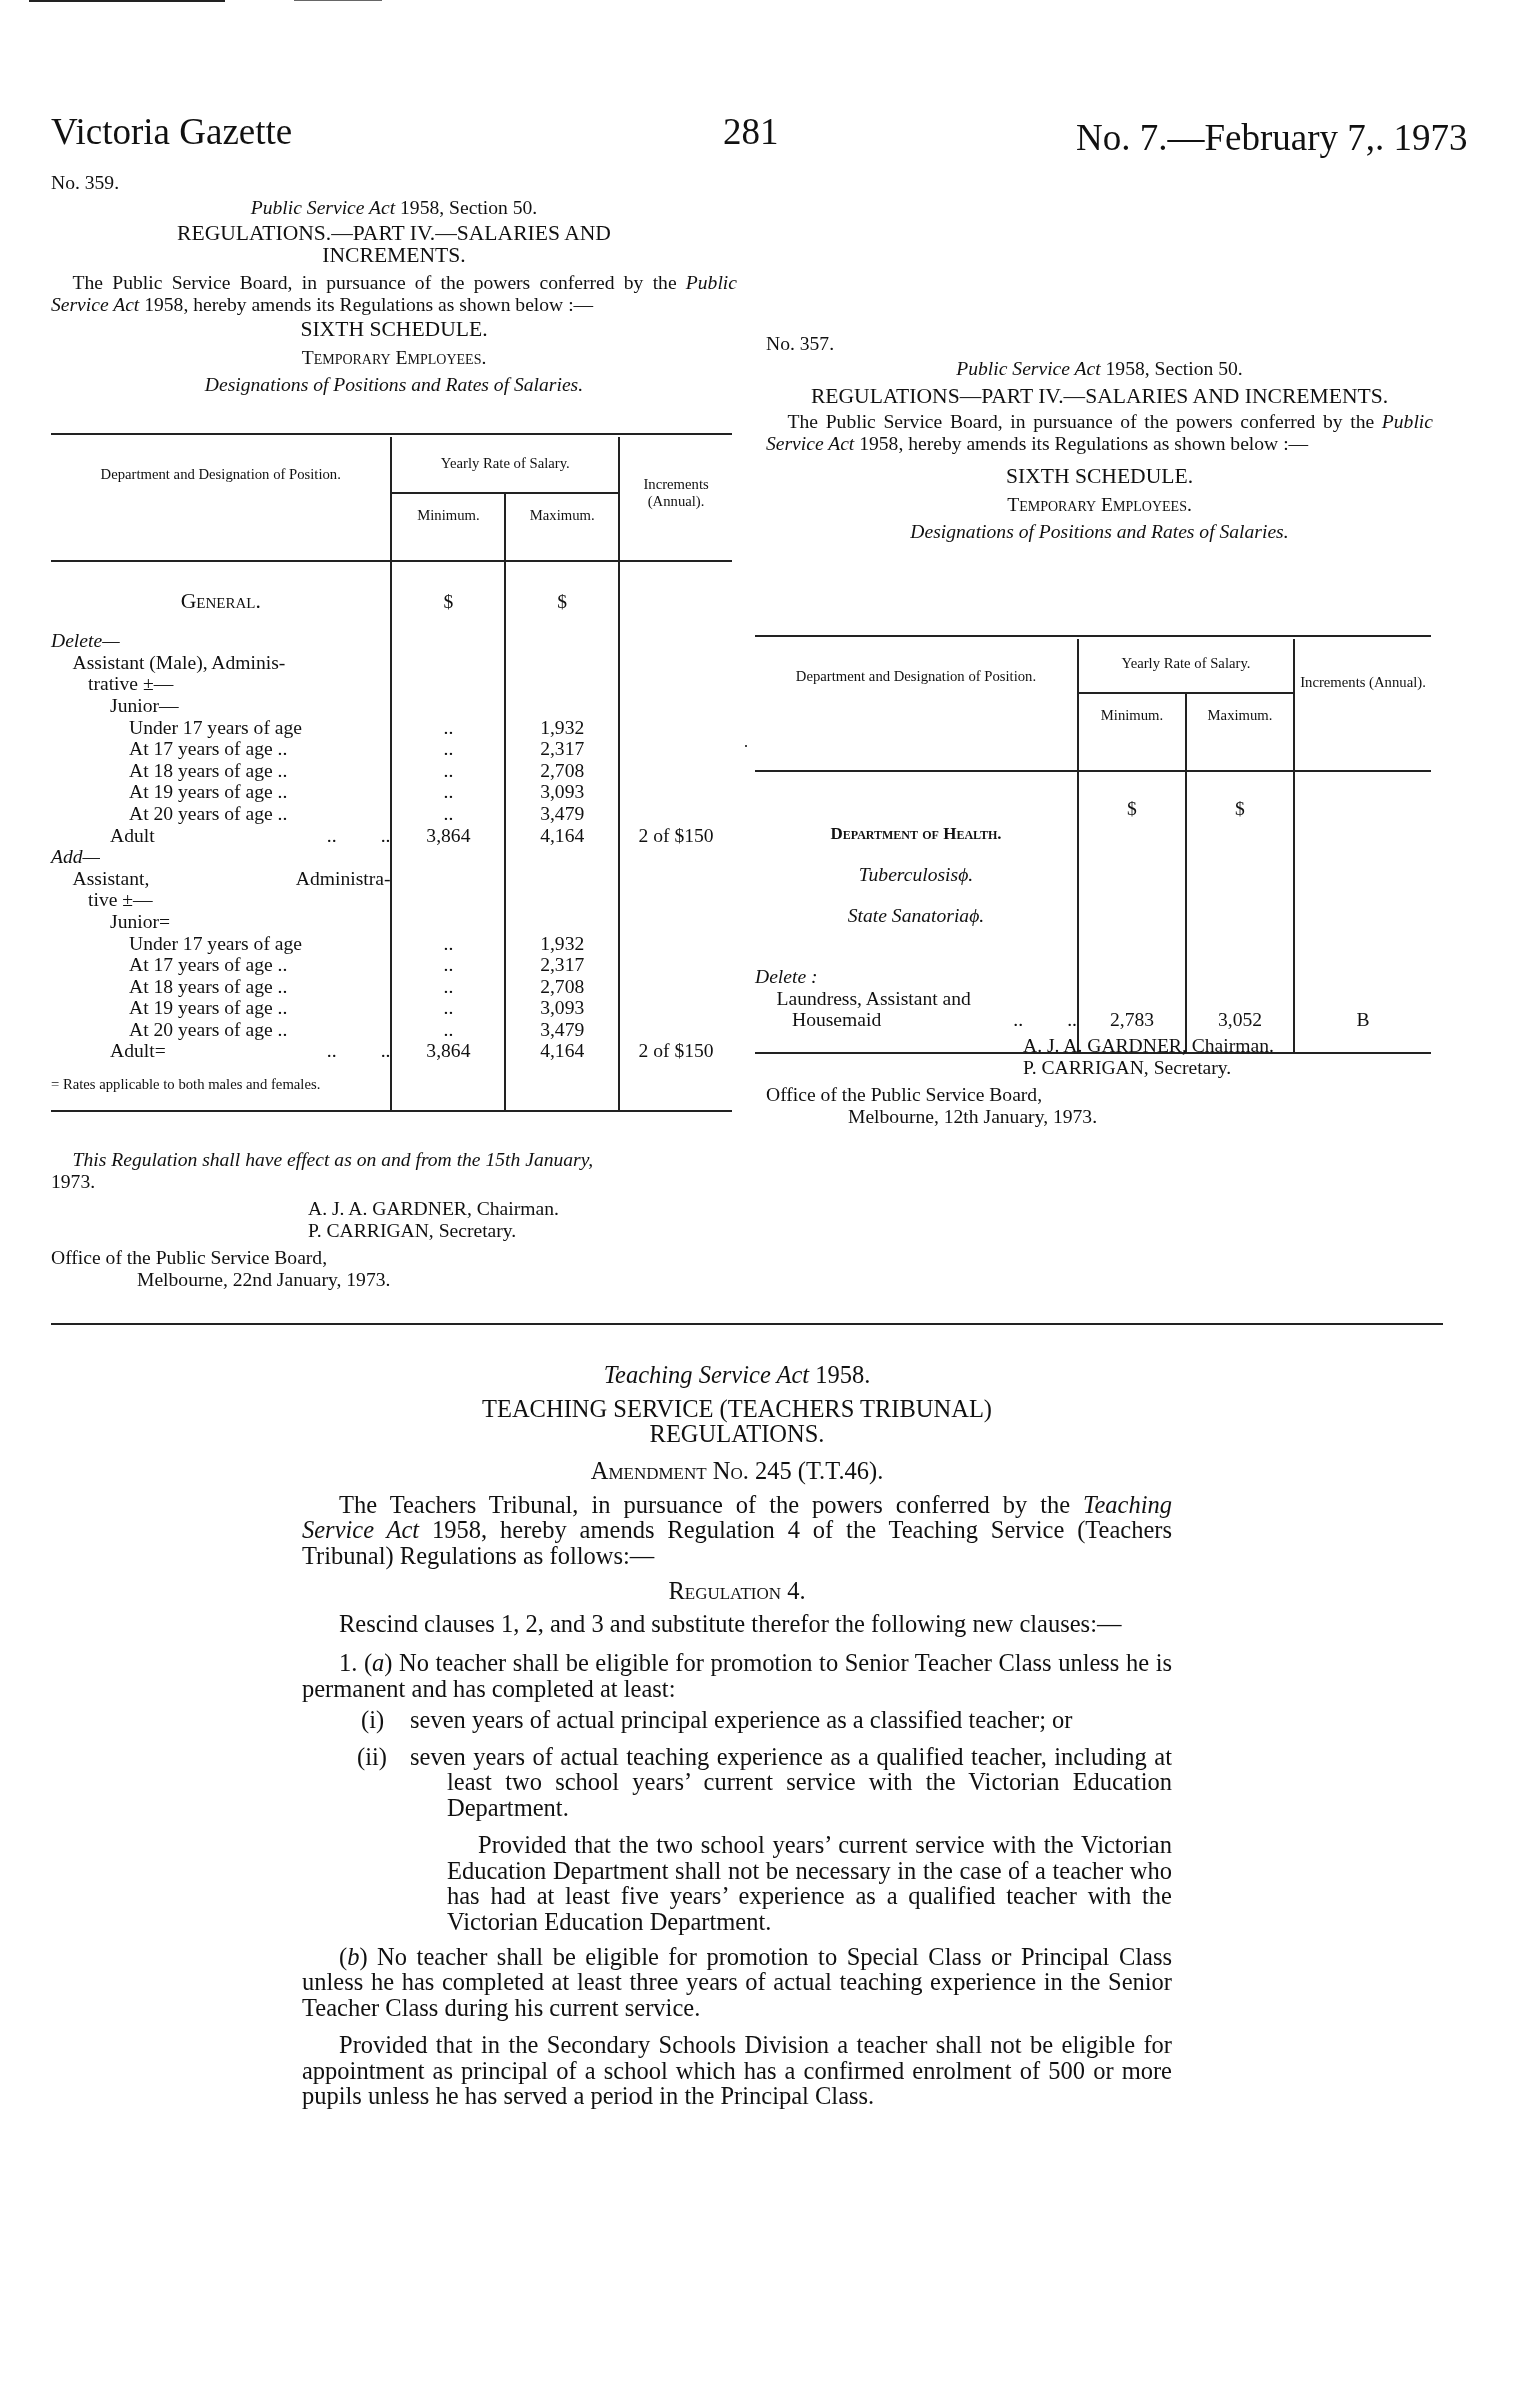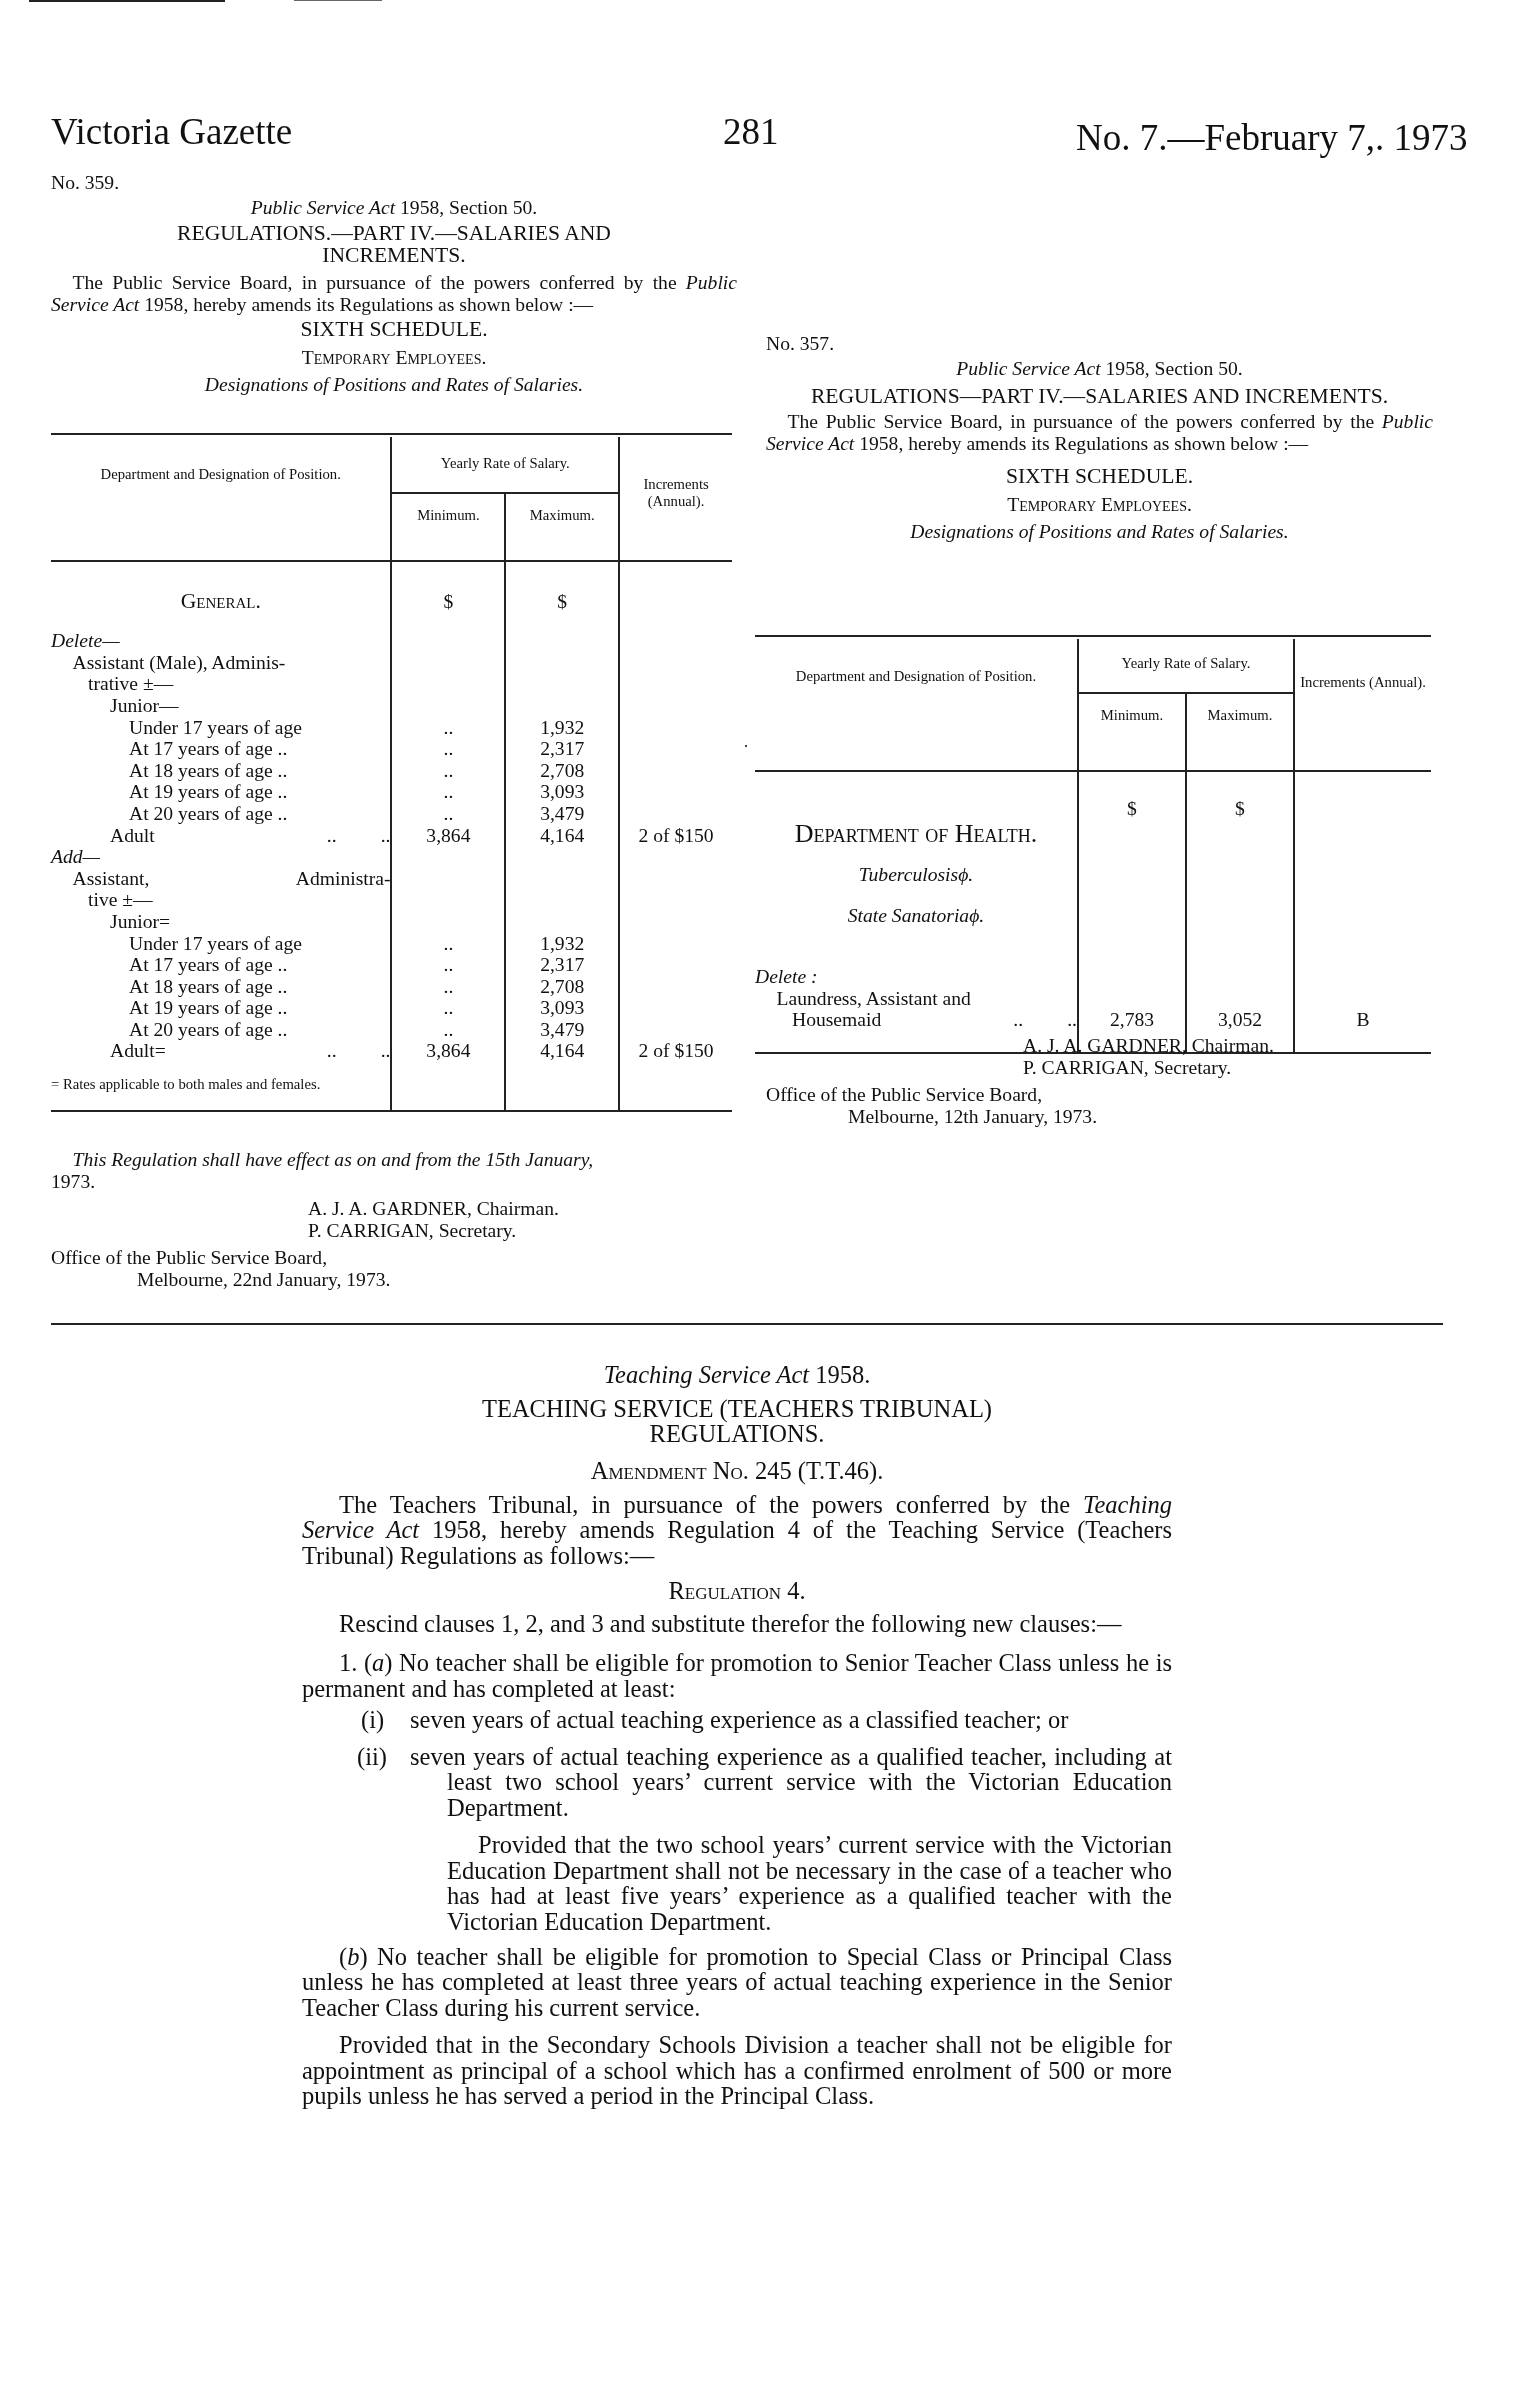--- a/index.html
+++ b/index.html
@@ -255,21 +255,21 @@
       <th rowspan="2" class="c th-small" style="padding-top:29px; height:102px; border-bottom:2px solid #222;">Department and Designation of Position.</th>
       <th colspan="2" class="c th-small vl" style="padding-top:15.7px; height:37px; border-bottom:2px solid #222;">Yearly Rate of Salary.</th>
       <th rowspan="2" class="c th-small vl" style="padding-top:35px; border-bottom:2px solid #222;">Increments (Annual).</th>
     </tr>
     <tr>
       <th class="c th-small vl" style="padding-top:13.7px; border-bottom:2px solid #222;">Minimum.</th>
       <th class="c th-small vl" style="padding-top:13.7px; border-bottom:2px solid #222;">Maximum.</th>
     </tr>
     <tr>
       <td style="padding-top:51px;">
-        <div class="c sc" style="font-size:26px;">Department of Health.</div>
+        <div class="c sc" style="font-size:17px;font-weight:bold;">Department of Health.</div>
         <div class="c it" style="margin-top:19.6px;">Tuberculosisϕ.</div>
         <div class="c it" style="margin-top:19.6px;">State Sanatoriaϕ.</div>
         <div class="it" style="margin-top:39px;">Delete :</div>
         <div class="lead">Laundress, Assistant and</div>
         <div class="lead2 dotted" style="padding-bottom:21.6px;">
               <span>Housemaid</span>
               <span>..&nbsp;&nbsp;&nbsp;&nbsp;&nbsp;&nbsp;&nbsp;&nbsp;&nbsp;..</span>
             </div>
       </td>
       <td class="num vl" style="position:relative;">
@@ -302,21 +302,21 @@
   <p class="c"><span class="it">Teaching Service Act</span><span> 1958.</span></p>
   <p class="c" style="margin-top:8px;">TEACHING SERVICE (TEACHERS TRIBUNAL)</p>
   <p class="c">REGULATIONS.</p>
   <p class="c sc" style="margin-top:11.8px;">Amendment No. 245 (T.T.46).</p>
   <p class="just" style="margin-top:7.8px; text-indent:37px;"><span>The Teachers Tribunal, in pursuance of the powers conferred by the </span><span class="it">Teaching Service Act</span><span> 1958, hereby amends Regulation 4 of the Teaching Service (Teachers Tribunal) Regulations as follows:—</span></p>
   <p class="c sc" style="margin-top:9.8px;">Regulation 4.</p>
   <p class="just" style="margin-top:7.8px; text-indent:37px;">Rescind clauses 1, 2, and 3 and substitute therefor the following new clauses:—</p>
   <p class="just" style="margin-top:13.7px; text-indent:37px;"><span>1. (</span><span class="it">a</span><span>) No teacher shall be eligible for promotion to Senior Teacher Class unless he is permanent and has completed at least:</span></p>
   <div style="display:flex; margin-top:5.9px; padding-left:59px;">
     <span style="width:49px; flex:none;">(i)</span>
-    <span class="just" style="flex:1; padding-left:37px; text-indent:-37px;">seven years of actual teaching experience as a classified teacher; or</span>
+    <span class="just" style="flex:1; padding-left:37px; text-indent:-37px;">seven years of actual principal experience as a classified teacher; or</span>
   </div>
   <div style="display:flex; margin-top:11px; padding-left:55px;">
     <span style="width:53px; flex:none;">(ii)</span>
     <span class="just" style="flex:1; padding-left:37px; text-indent:-37px;">seven years of actual teaching experience as a qualified teacher, including at least two school years’ current service with the Victorian Education Department.</span>
   </div>
   <p class="just" style="margin-top:11.8px; padding-left:145px; text-indent:31px;">Provided that the two school years’ current service with the Victorian Education Department shall not be necessary in the case of a teacher who has had at least five years’ experience as a qualified teacher with the Victorian Education Department.</p>
   <p class="just" style="margin-top:9.8px; text-indent:37px;"><span>(</span><span class="it">b</span><span>) No teacher shall be eligible for promotion to Special Class or Principal Class unless he has completed at least three years of actual teaching experience in the Senior Teacher Class during his current service.</span></p>
   <p class="just" style="margin-top:11.8px; text-indent:37px;">Provided that in the Secondary Schools Division a teacher shall not be eligible for appointment as principal of a school which has a confirmed enrolment of 500 or more pupils unless he has served a period in the Principal Class.</p>
 </div>
 

